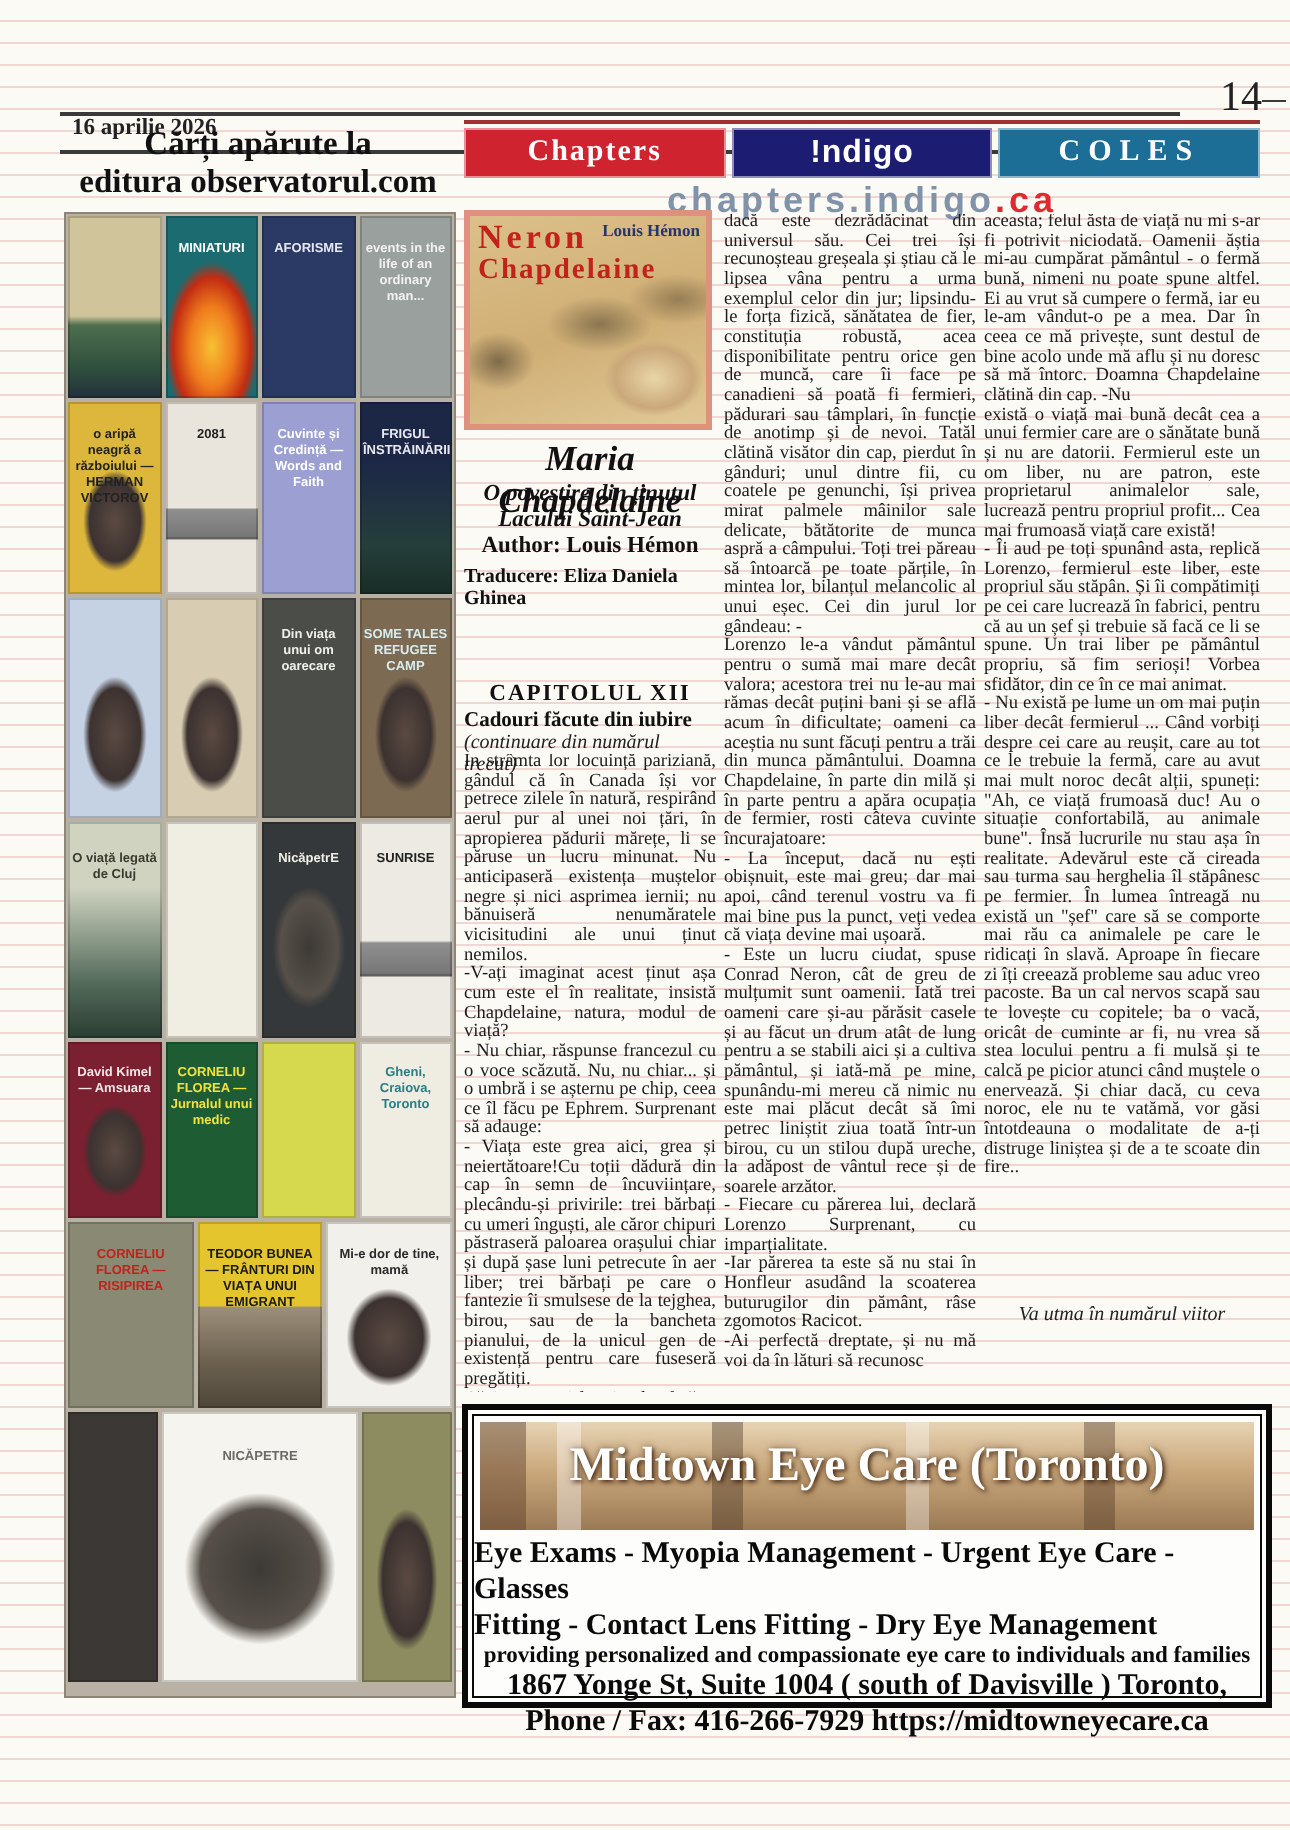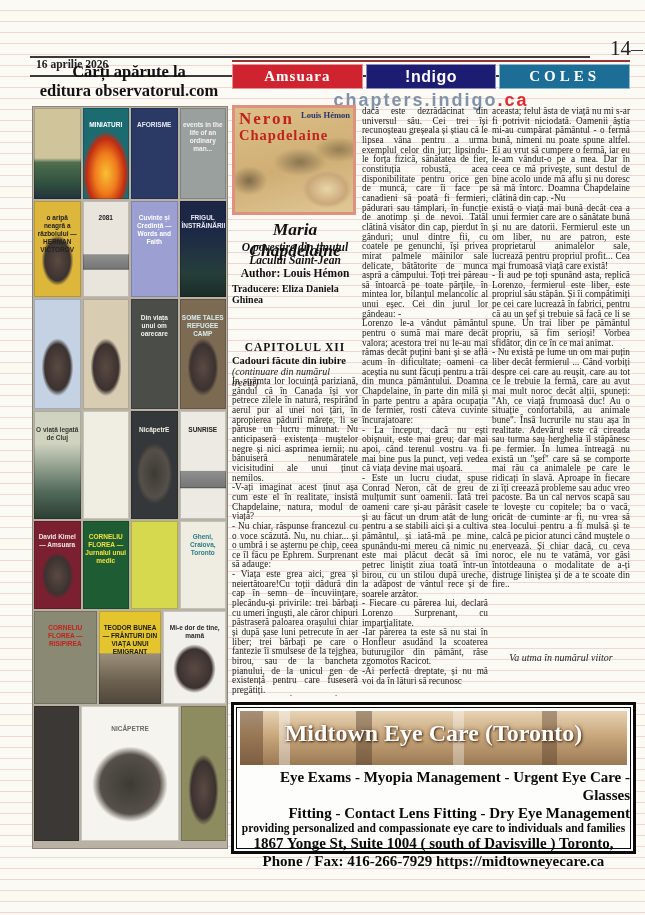--- a/index.html
+++ b/index.html
@@ -69,21 +69,21 @@
     font-style:italic;font-size:10px;color:#222;}
   
   .ad{position:absolute;left:231px;top:702px;width:399px;height:146px;border:3px solid #0a0a0a;background:#fdfdfb;}
   .ad-inner{position:absolute;left:2px;right:2px;top:2px;bottom:2px;border:1px solid #0a0a0a;}
   .ad-photo{position:relative;margin:3px 3px 0 3px;height:54px;background-color:#c6a374;
     background-image:
       linear-gradient(90deg,rgba(90,60,40,.45) 0 6%,transparent 6% 10%,rgba(255,255,255,.4) 10% 13%,transparent 13% 30%,rgba(70,50,35,.4) 30% 34%,transparent 34% 55%,rgba(255,255,255,.35) 55% 58%,transparent 58% 78%,rgba(80,55,35,.4) 78% 82%,transparent 82%),
       linear-gradient(to bottom,#e6d3b4 0%,#caa87c 45%,#9a7a55 100%);}
   .ad-photo-title{position:absolute;left:0;right:0;top:9px;text-align:center;color:#fff;
     font-weight:bold;font-size:24px;text-shadow:1px 1px 2px rgba(60,30,10,.85),0 0 4px rgba(60,30,10,.5);}
-  .ad-services{margin-top:3px;text-align:right;font-weight:bold;font-size:15px;line-height:18px;color:#0a0a0a;}
+  .ad-services{margin-top:3px;text-align:left;font-weight:bold;font-size:15px;line-height:18px;color:#0a0a0a;}
   .ad-tagline{text-align:center;font-weight:bold;font-size:11.5px;color:#0a0a0a;}
   .ad-address{text-align:center;font-weight:bold;font-size:15px;line-height:18px;color:#0a0a0a;}
   .abs{position:absolute;}
 </style>
 </head>
 <body>
 
 <div class="page">
 
   <div class="header">
@@ -187,21 +187,21 @@
           <div class="cover-label" style="color: rgb(106, 106, 102);">NICĂPETRE</div>
         </div>
         <div class="cover hint-portrait" style="background-color: rgb(140, 140, 96);">
           <div class="cover-label" style="color: rgb(58, 58, 42);"></div>
         </div>
       </div>
     </div>
 
   <div class="rule-red"></div>
   <div class="logos">
-    <div class="logo logo-chapters" style="background: rgb(207, 35, 48);">Amsuara</div>
+    <div class="logo logo-chapters" style="background: rgb(207, 35, 48);">Chapters</div>
     <div class="logo logo-indigo" style="background: rgb(28, 28, 114);">!ndigo</div>
     <div class="logo logo-coles" style="background: rgb(29, 110, 150);">COLES</div>
   </div>
   <div class="url-line">
     <span style="color: rgb(128, 147, 169);">chapters.indigo</span><span style="color: rgb(223, 42, 48);">.ca</span>
   </div>
 
   <div class="bcover">
     <div class="t1">Neron</div>
     <div class="t2">Chapdelaine</div>

